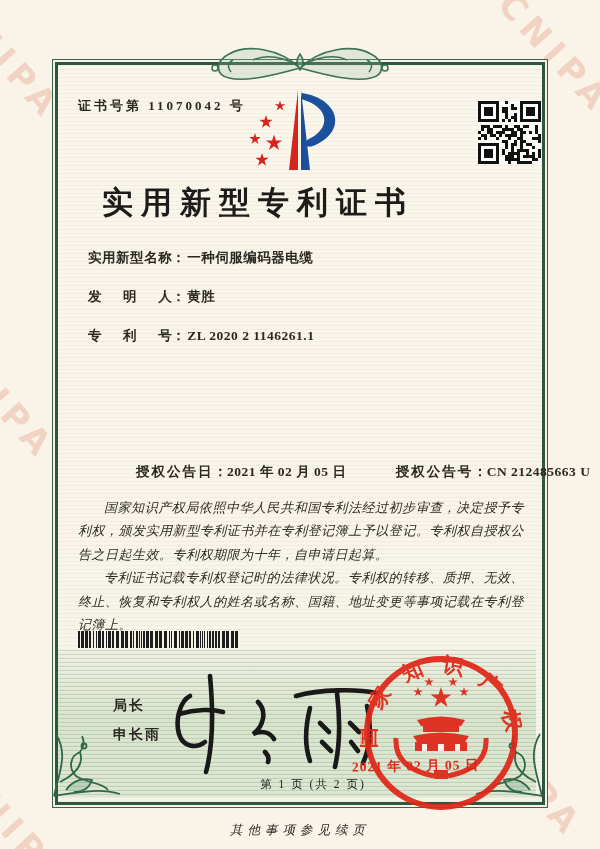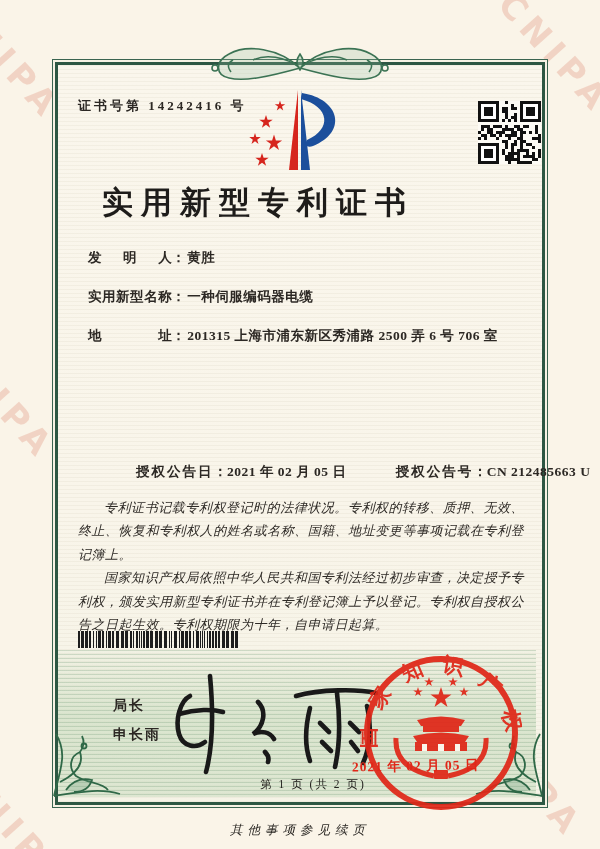--- a/index.html
+++ b/index.html
@@ -146,21 +146,21 @@
     <g fill="none" stroke="#2f6847" stroke-width="1.8">
       <path d="M4 66 C10 40 18 24 6 4"></path>
       <path d="M4 66 C30 62 50 58 70 64"></path>
       <path d="M10 52 C26 44 34 34 30 22 C20 26 18 38 26 46 C38 54 52 52 58 60"></path>
       <path d="M16 60 q10 -14 26 -10 q-4 12 -18 12" fill="rgba(110,160,125,0.3)"></path>
       <path d="M30 22 q6 -8 2 -16"></path>
       <circle cx="34" cy="16" r="2.5"></circle>
     </g>
   </svg>
 
-  <div class="cert-no">证书号第 14242416 号</div>
+  <div class="cert-no">证书号第 11070042 号</div>
 
   <svg class="logo" width="110" height="92" viewBox="0 0 110 92">
     <polygon points="52,4 43,84 52,84" fill="#d6251d"></polygon>
     <polygon points="55,4 55,84 64,84" fill="#1c4f9c"></polygon>
     <path d="M56 7 C94 13 102 46 67 60 C61 62 58 59 61 54 C86 43 84 21 55 13 Z" fill="#1c4f9c"></path>
     <polygon fill="#d6251d" points="34.0,14.5 32.8,18.3 28.8,18.3 32.0,20.6 30.8,24.4 34.0,22.1 37.2,24.4 36.0,20.6 39.2,18.3 35.2,18.3"></polygon>
     <polygon fill="#d6251d" points="20.0,29.0 18.4,33.8 13.3,33.8 17.5,36.8 15.9,41.7 20.0,38.7 24.1,41.7 22.5,36.8 26.7,33.8 21.6,33.8"></polygon>
     <polygon fill="#d6251d" points="9.0,47.0 7.7,51.1 3.3,51.1 6.8,53.7 5.5,57.9 9.0,55.3 12.5,57.9 11.2,53.7 14.7,51.1 10.3,51.1"></polygon>
     <polygon fill="#d6251d" points="28.0,48.5 26.1,54.4 19.9,54.4 24.9,58.0 23.0,63.9 28.0,60.2 33.0,63.9 31.1,58.0 36.1,54.4 29.9,54.4"></polygon>
     <polygon fill="#d6251d" points="16.0,67.0 14.4,71.8 9.3,71.8 13.5,74.8 11.9,79.7 16.0,76.7 20.1,79.7 18.5,74.8 22.7,71.8 17.6,71.8"></polygon>
@@ -305,47 +305,47 @@
         <rect x="0" y="42" width="21" height="21" fill="#111"></rect>
   <rect x="3" y="45" width="15" height="15" fill="#fff"></rect>
   <rect x="6" y="48" width="9" height="9" fill="#111"></rect>
       </g>
     </svg>
 
   <div class="title">实用新型专利证书</div>
 
   <div class="fields" id="fields">
     <div class="field-row">
+      <span class="f-label">实用新型名称</span><span class="f-colon">：</span><span class="f-value">一种伺服编码器电缆</span>
+    </div>
+
+    <div class="field-row">
       <span class="f-label">发明人</span><span class="f-colon">：</span><span class="f-value">黄胜</span>
     </div>
 
     <div class="field-row">
-      <span class="f-label">实用新型名称</span><span class="f-colon">：</span><span class="f-value">一种伺服编码器电缆</span>
+      <span class="f-label">专利号</span><span class="f-colon">：</span><span class="f-value">ZL 2020 2 1146261.1</span>
     </div>
 
 
 
-
-    <div class="field-row">
-      <span class="f-label">地址</span><span class="f-colon">：</span><span class="f-value">201315 上海市浦东新区秀浦路 2500 弄 6 号 706 室</span>
-    </div>
   </div>
 
   <div class="grant-row">
     <span class="pair1">
       <span class="g-label">授权公告日</span><span>：</span><span class="f-value">2021 年 02 月 05 日</span>
     </span>
     <span class="pair2">
       <span class="g-label">授权公告号</span><span>：</span><span class="f-value">CN 212485663 U</span>
     </span>
   </div>
 
   <div class="paras">
+    <p>国家知识产权局依照中华人民共和国专利法经过初步审查，决定授予专利权，颁发实用新型专利证书并在专利登记簿上予以登记。专利权自授权公告之日起生效。专利权期限为十年，自申请日起算。</p>
     <p>专利证书记载专利权登记时的法律状况。专利权的转移、质押、无效、终止、恢复和专利权人的姓名或名称、国籍、地址变更等事项记载在专利登记簿上。</p>
-    <p>国家知识产权局依照中华人民共和国专利法经过初步审查，决定授予专利权，颁发实用新型专利证书并在专利登记簿上予以登记。专利权自授权公告之日起生效。专利权期限为十年，自申请日起算。</p>
   </div>
 
   <svg class="barcode" id="barcode" width="165" height="17" viewBox="0 0 165 17">
       <rect x="0" y="0" width="2" height="17" fill="#1d1d1d"></rect>
       <rect x="3" y="0" width="3" height="17" fill="#1d1d1d"></rect>
       <rect x="7" y="0" width="3" height="17" fill="#1d1d1d"></rect>
       <rect x="11" y="0" width="2" height="17" fill="#1d1d1d"></rect>
       <rect x="15" y="0" width="1" height="17" fill="#1d1d1d"></rect>
       <rect x="18" y="0" width="1" height="17" fill="#1d1d1d"></rect>
       <rect x="20" y="0" width="3" height="17" fill="#1d1d1d"></rect>

